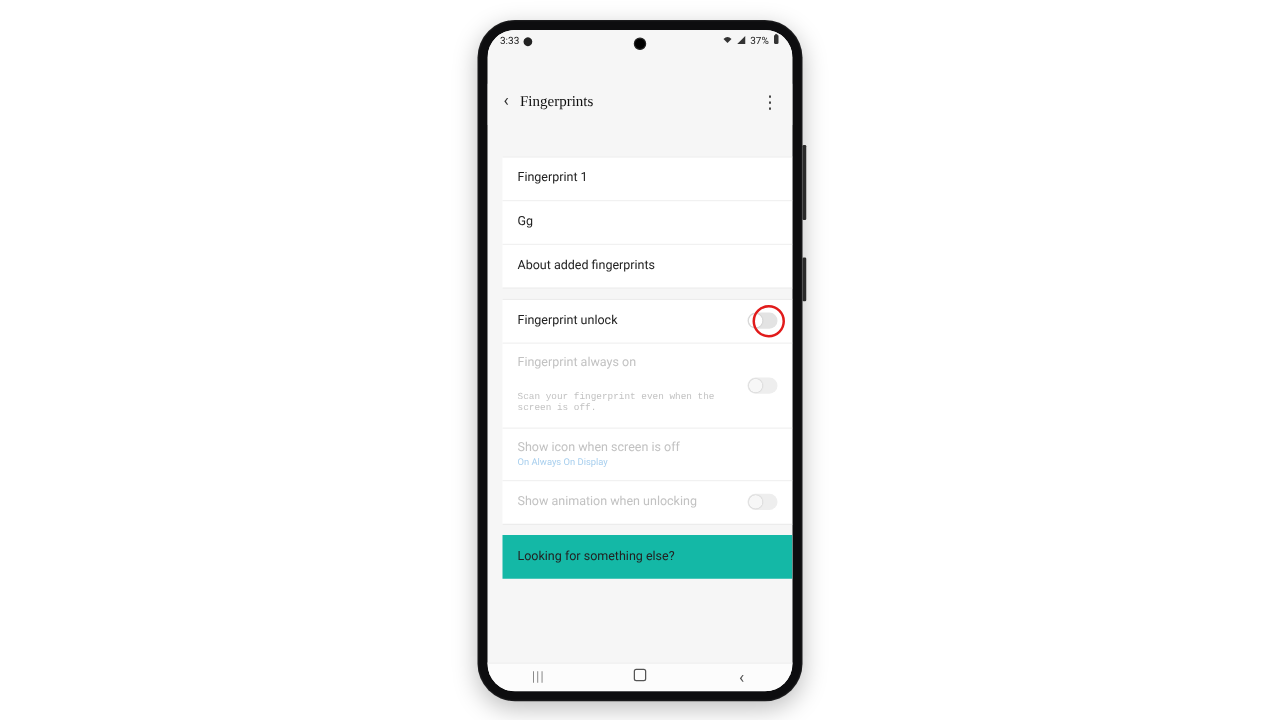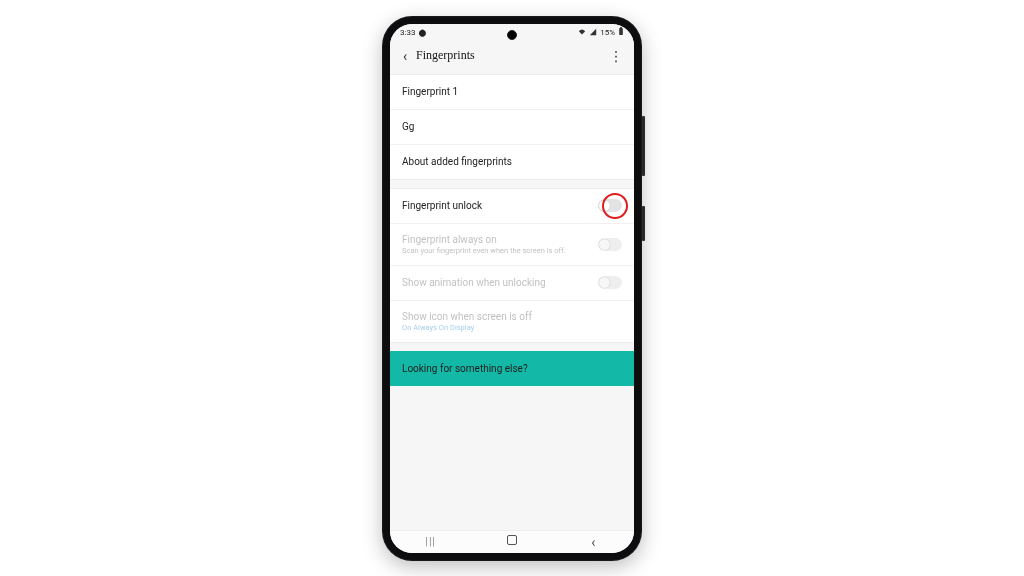--- a/index.html
+++ b/index.html
@@ -34,20 +34,21 @@
   .side-btn.b { top:190px; height:35px; }
   .screen {
     width: 100%;
     height: 100%;
     background: #f6f6f6;
     border-radius: 22px;
     overflow: hidden;
     position: relative;
     display: flex;
     flex-direction: column;
+    gap: 25px;
   }
   .camera {
     position: absolute;
     left: 50%;
     top: 6px;
     width: 8px;
     height: 8px;
     background: #000;
     border: 1px solid #222;
     border-radius: 50%;
@@ -75,39 +76,40 @@
   }
   .back { width:18px; text-align:center; font-size:14px; color:#333; cursor:pointer; }
   .title { font-size:12px; color:#111; margin-left:2px; flex:1;font-family:Liberation Serif, serif; }
   .more { font-size:14px; color:#333; cursor:pointer; padding:0 2px; letter-spacing: -1px;}
   .content {
     flex:1;
     overflow:hidden;
     display:flex;
     flex-direction:column;
     font-size:10px;
+    padding-left:12px;
   }
   .group {
     background:#ffffff;
     border-top:1px solid #ececec;
     border-bottom:1px solid #ececec;
     margin-bottom:8px;
   }
   .row {
     padding: 10px 12px;
     border-bottom: 1px solid #f1f1f1;
     color:#222;
     display:flex;
     align-items:center;
     justify-content:space-between;
     min-height:14px;
   }
   .row:last-child { border-bottom:none; }
   .row .main { flex:1; }
-  .row .sub { font-size:7.5px; color:#bdbdbd; margin-top:1px; line-height:1.2; }
+  .row .sub { font-size:7.5px; color:#bdbdbd; margin-top:18px; line-height:1.2;font-family:Liberation Mono, monospace; }
   .row.dis .lbl, .row.dis .sub { color:#c2c2c2; }
   .row .link { color:#7cb8e8; font-size:7.5px; margin-top:1px; }
   .row.dis .link { color:#a8cfee; }
   .toggle {
     width:24px; height:13px; border-radius:7px; background:#e3e3e3; position:relative; flex-shrink:0;
   }
   .toggle::after {
     content:""; position:absolute; left:1px; top:1px; width:11px; height:11px; background:#fff; border-radius:50%; box-shadow:0 0 1px rgba(0,0,0,0.3);
   }
   .toggle.dis { background:#eeeeee; }
@@ -157,21 +159,21 @@
           <span>
             <svg width="8" height="8" viewBox="0 0 10 10">
                 <path d="M5 8 L1 4 Q5 0 9 4 Z" fill="#333"></path>
               </svg>
           </span>
           <span>
             <svg width="8" height="8" viewBox="0 0 10 10">
                 <path d="M1 9 L9 9 L9 1 Z" fill="#333"></path>
               </svg>
           </span>
-          <span>15%</span>
+          <span>37%</span>
           <span>
             <svg width="6" height="9" viewBox="0 0 6 10">
                 <rect x="1" y="1" width="4" height="8" rx="1" fill="#333"></rect>
                 <rect x="2" y="0" width="2" height="1" fill="#333"></rect>
               </svg>
           </span>
         </div>
       </div>
 
       <div class="appbar">
@@ -201,28 +203,28 @@
             <div class="highlight-ring" style="right:6px; top:50%; transform:translateY(-50%);"></div>
           </div>
           <div class="row dis">
             <div class="main">
               <div class="lbl">Fingerprint always on</div>
               <div class="sub">Scan your fingerprint even when the screen is off.</div>
             </div>
             <div class="toggle dis"></div>
           </div>
           <div class="row dis">
-            <div class="main"><span class="lbl">Show animation when unlocking</span></div>
-            <div class="toggle dis"></div>
-          </div>
-          <div class="row dis">
             <div class="main">
               <div class="lbl">Show icon when screen is off</div>
               <div class="link">On Always On Display</div>
             </div>
+          </div>
+          <div class="row dis">
+            <div class="main"><span class="lbl">Show animation when unlocking</span></div>
+            <div class="toggle dis"></div>
           </div>
         </div>
 
 
         <div class="footer-q">
           <span>Looking for something else?</span>
         </div>
 
       </div>
 

